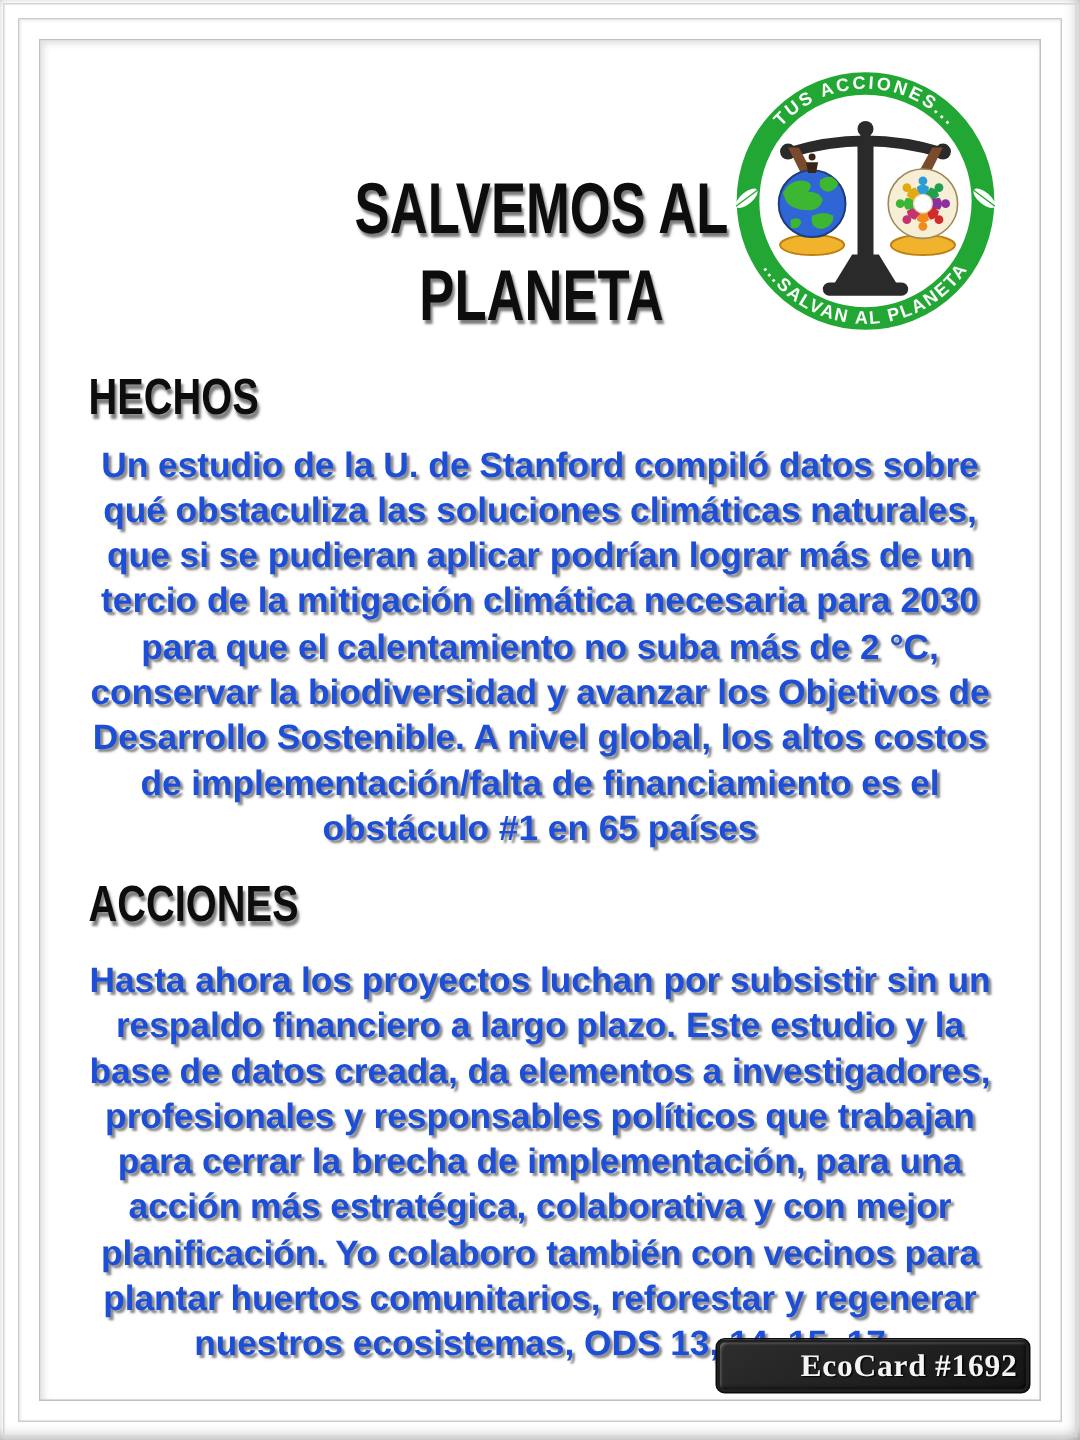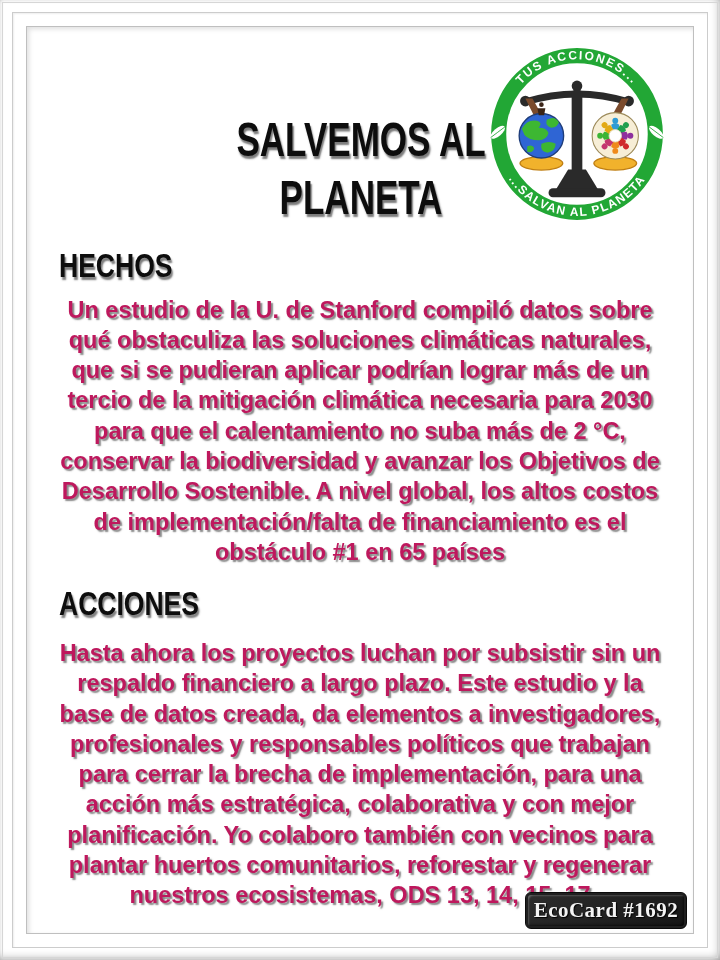--- a/index.html
+++ b/index.html
@@ -37,37 +37,37 @@
   .section-heading {
     position:absolute; left:32px;
     font-size:34px; font-weight:bold; color:#0d0d0d; line-height:40px;
     transform:scaleX(0.78); transform-origin:left center;
     text-shadow:2px 3px 2px rgba(80,80,80,0.75);
   }
   .heading-hechos   { top:190px; }
   .heading-acciones { top:528px; }
   .para {
     position:absolute; left:8px; width:650px;
-    font-size:23.5px; font-weight:bold; color:#be185d;
+    font-size:23.5px; font-weight:bold; color:#1d4ed8;
     line-height:30.3px; text-align:center; white-space:pre-line;
     text-shadow:2px 2px 1.5px rgba(70,70,70,0.65);
   }
   .para-hechos   { top:244px; }
   .para-acciones { top:583px;margin-top:28px; }
   
   .logo { position:absolute; top:18px; left:459px; width:182px; height:178px; }
   
   .badge {
     position:absolute; right:6px; bottom:4px; width:160px; height:35px;
     background:linear-gradient(150deg,#2e2e2e,#151515);
     border:1px solid #0b0b0b; border-radius:6px;
     box-shadow: inset 0 0 0 2px #202020,
                 inset 2.5px 2.5px 2px rgba(255,255,255,0.30),
                 inset -2.5px -2.5px 3px rgba(0,0,0,0.75);
-    display:flex; align-items:center; justify-content:center;
+    display:flex; align-items:center; justify-content:center;padding-left:48px;
   }
   .badge-label {
     font-family:"Liberation Serif", serif; font-weight:bold;
     font-size:21px; color:#f4f4f4; letter-spacing:0.5px;
     text-shadow:1px 1px 1px #000;
   }
   .arc-text { font-family:"Liberation Sans", sans-serif; font-weight:bold; fill:#ffffff; }
 </style>
 </head>
 <body>

